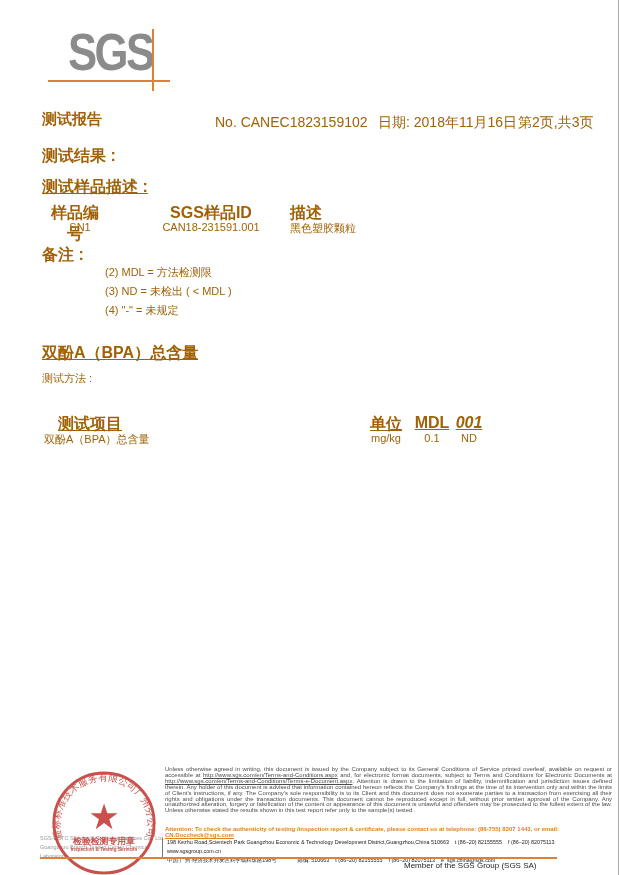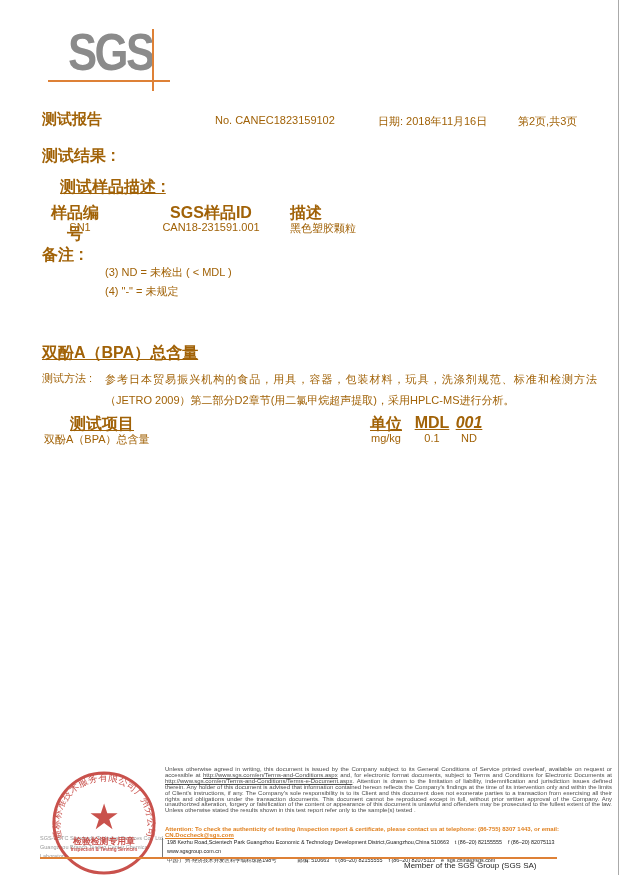--- a/index.html
+++ b/index.html
@@ -6,21 +6,21 @@
   .page{position:relative;width:619px;height:875px;background:#ffffff;margin:0 auto;overflow:hidden;
         border-right:1.5px solid #aaaaaa;box-sizing:border-box;}
   .abs{position:absolute;}
   .cn{color:#a16207;}
   
   .logo-text{font-weight:bold;font-size:52px;color:#8b8b8b;letter-spacing:-3px;
              transform:scaleX(0.84);transform-origin:left top;line-height:1;}
   .accent-line{background:#de8136;}
   
   .doc-title{font-size:15px;font-weight:bold;}
-  .hdr{font-size:11px;}
+  .hdr{font-size:14px;}
   .lbl-bold{font-size:16px;font-weight:bold;}
   .lbl{font-size:11px;}
   .u{text-decoration:underline;}
   .it{font-style:italic;}
   .center{text-align:center;}
   .body-txt{font-size:11px;line-height:20.5px;}
   .note-line{font-size:11px;line-height:18.8px;}
   
   .legal{font-size:6px;line-height:5.9px;text-align:justify;color:#4d4d4d;}
   .legal a{color:#4d4d4d;text-decoration:underline;}
@@ -40,42 +40,42 @@
   <div class="abs accent-line" style="left:48px;top:80px;width:122px;height:2px;"></div>
   <div class="abs accent-line" style="left:152px;top:29px;width:2px;height:62px;"></div>
 
   <div class="abs doc-title cn" style="left:42px;top:110px;">测试报告</div>
   <div class="abs hdr cn" style="left:215px;top:114px;">No. CANEC1823159102</div>
   <div class="abs hdr cn" style="left:378px;top:114px;">日期: 2018年11月16日</div>
   <div class="abs hdr cn" style="left:518px;top:114px;">第2页,共3页</div>
 
   <div class="abs lbl-bold cn" style="left:42px;top:146px;">测试结果 :</div>
 
-  <div class="abs lbl-bold u cn" style="left:60px;top:177px;">测试样品描述 :</div>
+  <div class="abs lbl-bold u cn" style="left:42px;top:177px;">测试样品描述 :</div>
 
   <div class="abs lbl-bold cn center" style="left:47px;top:203px;width:56px;">样品编号</div>
   <div class="abs lbl-bold cn center" style="left:152px;top:203px;width:118px;">SGS样品ID</div>
   <div class="abs lbl-bold cn" style="left:290px;top:203px;">描述</div>
 
   <div class="abs lbl cn center" style="left:52px;top:221px;width:56px;">SN1</div>
   <div class="abs lbl cn center" style="left:152px;top:221px;width:118px;">CAN18-231591.001</div>
   <div class="abs lbl cn" style="left:290px;top:221px;">黑色塑胶颗粒</div>
 
   <div class="abs lbl-bold cn" style="left:42px;top:245px;">备注 :</div>
   <div class="abs" style="left:105px;top:263px;">
+    <div class="note-line cn">(2) MDL = 方法检测限</div>
     <div class="note-line cn">(3) ND = 未检出 ( &lt; MDL )</div>
     <div class="note-line cn">(4) "-" = 未规定</div>
   </div>
 
   <div class="abs lbl-bold u cn" style="left:42px;top:343px;">双酚A（BPA）总含量</div>
 
   <div class="abs lbl cn" style="left:42px;top:371px;">测试方法 :</div>
-  <div class="abs body-txt cn" style="left:105px;top:369px;width:492px;text-align:justify;">参考日本贸易振兴机构的食品，用具，容器，包装材料，玩具，洗涤剂规范、标准和检测方法（JETRO 2009）第二部分D2章节(用二氯甲烷超声提取)，采用HPLC-MS进行分析。</div>
 
-  <div class="abs lbl-bold u cn" style="left:70px;top:414px;">测试项目</div>
+  <div class="abs lbl-bold u cn" style="left:58px;top:414px;">测试项目</div>
   <div class="abs lbl-bold u cn center" style="left:364px;top:414px;width:44px;">单位</div>
   <div class="abs lbl-bold u cn center" style="left:412px;top:414px;width:40px;">MDL</div>
   <div class="abs lbl-bold u it cn center" style="left:450px;top:414px;width:38px;text-align:center;">001</div>
 
   <div class="abs lbl cn" style="left:44px;top:432px;">双酚A（BPA）总含量</div>
   <div class="abs lbl cn center" style="left:364px;top:432px;width:44px;">mg/kg</div>
   <div class="abs lbl cn center" style="left:412px;top:432px;width:40px;">0.1</div>
   <div class="abs lbl cn center" style="left:450px;top:432px;width:38px;">ND</div>
 
   <div class="abs" style="left:40px;top:834px;width:130px;">

